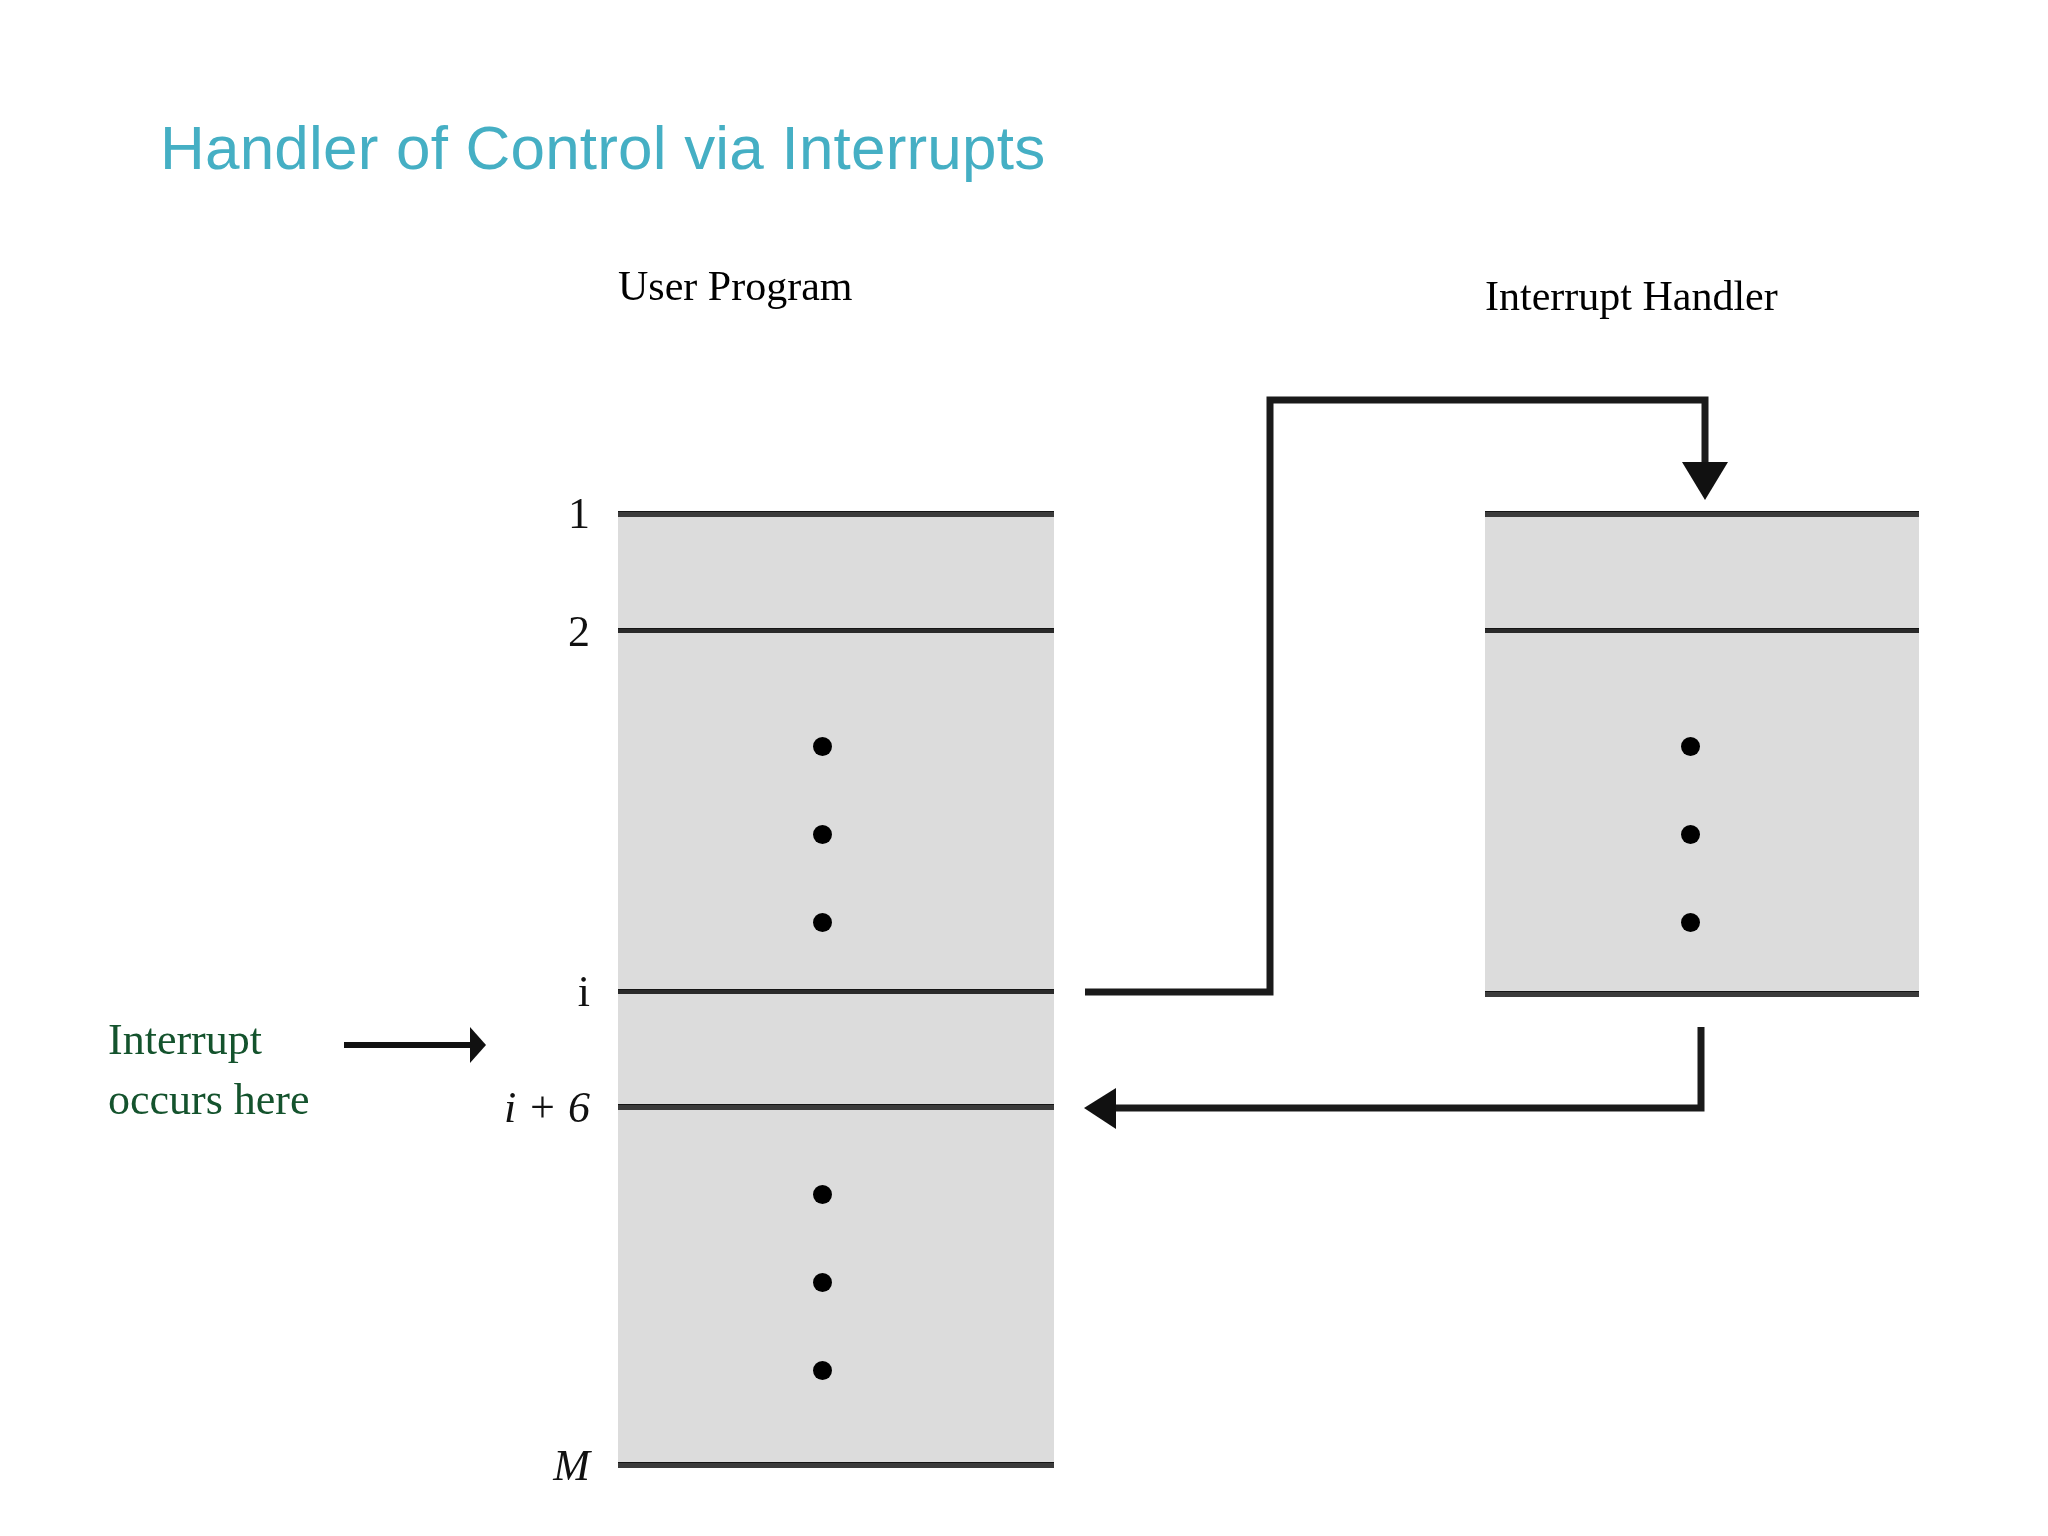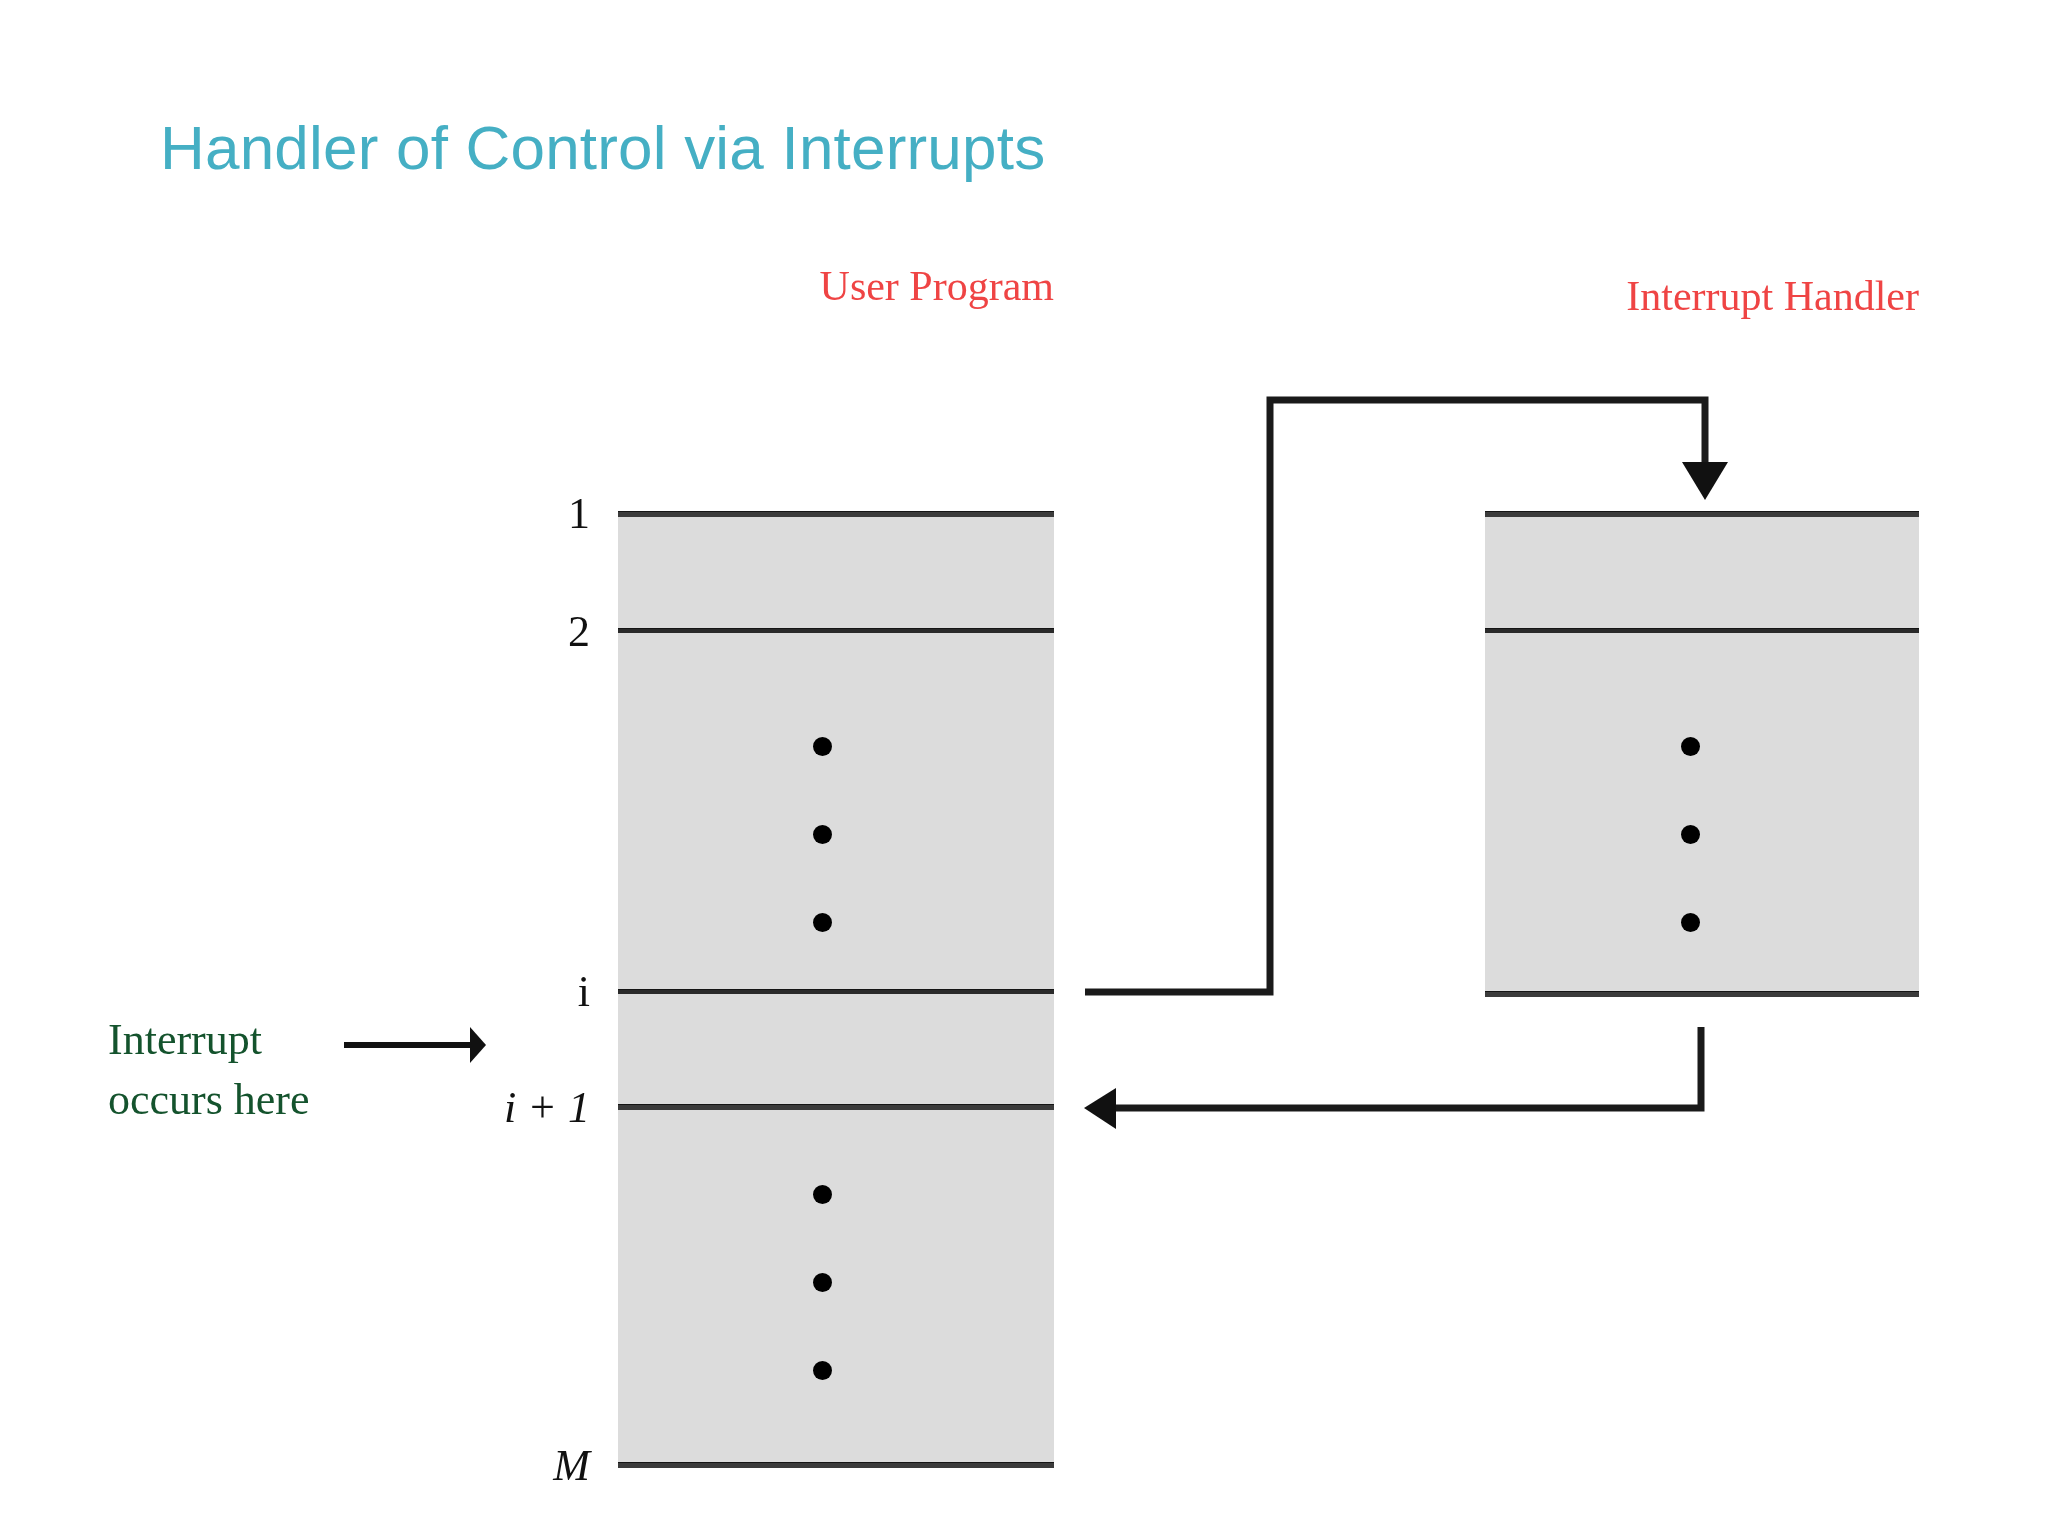--- a/index.html
+++ b/index.html
@@ -28,23 +28,23 @@
     color: #45AFC4;
     white-space: nowrap;
   }
 
   
   .col-caption {
     position: absolute;
     font-family: "Liberation Serif", "DejaVu Serif", serif;
     font-size: 42px;
     font-weight: 400;
-    color: #ef4444;
-    white-space: nowrap;
-    text-align: right;
+    color: #000000;
+    white-space: nowrap;
+    text-align: left;
   }
   #caption-user {
     left: 618px;
     width: 436px;
     top: 262px;
   }
   #caption-handler {
     left: 1485px;
     width: 434px;
     top: 262px;
@@ -173,21 +173,21 @@
       <i></i>
       <i></i>
   </div>
 
   <div class="idx-label" style="left:430px; width:160px; top:488px;">1</div>
 
   <div class="idx-label" style="left:430px; width:160px; top:606px;">2</div>
 
   <div class="idx-label" style="left:430px; width:160px; top:966px;">i</div>
 
-  <div class="idx-label ital" style="left:400px; width:190px; top:1082px;">i + 1</div>
+  <div class="idx-label ital" style="left:400px; width:190px; top:1082px;">i + 6</div>
 
   <div class="idx-label ital" style="left:430px; width:160px; top:1440px;">M</div>
 
   <div id="interrupt-note">
     <div>Interrupt</div>
     <div>occurs here</div>
   </div>
 
   <svg id="connectors" viewBox="0 0 2048 1536">
 

